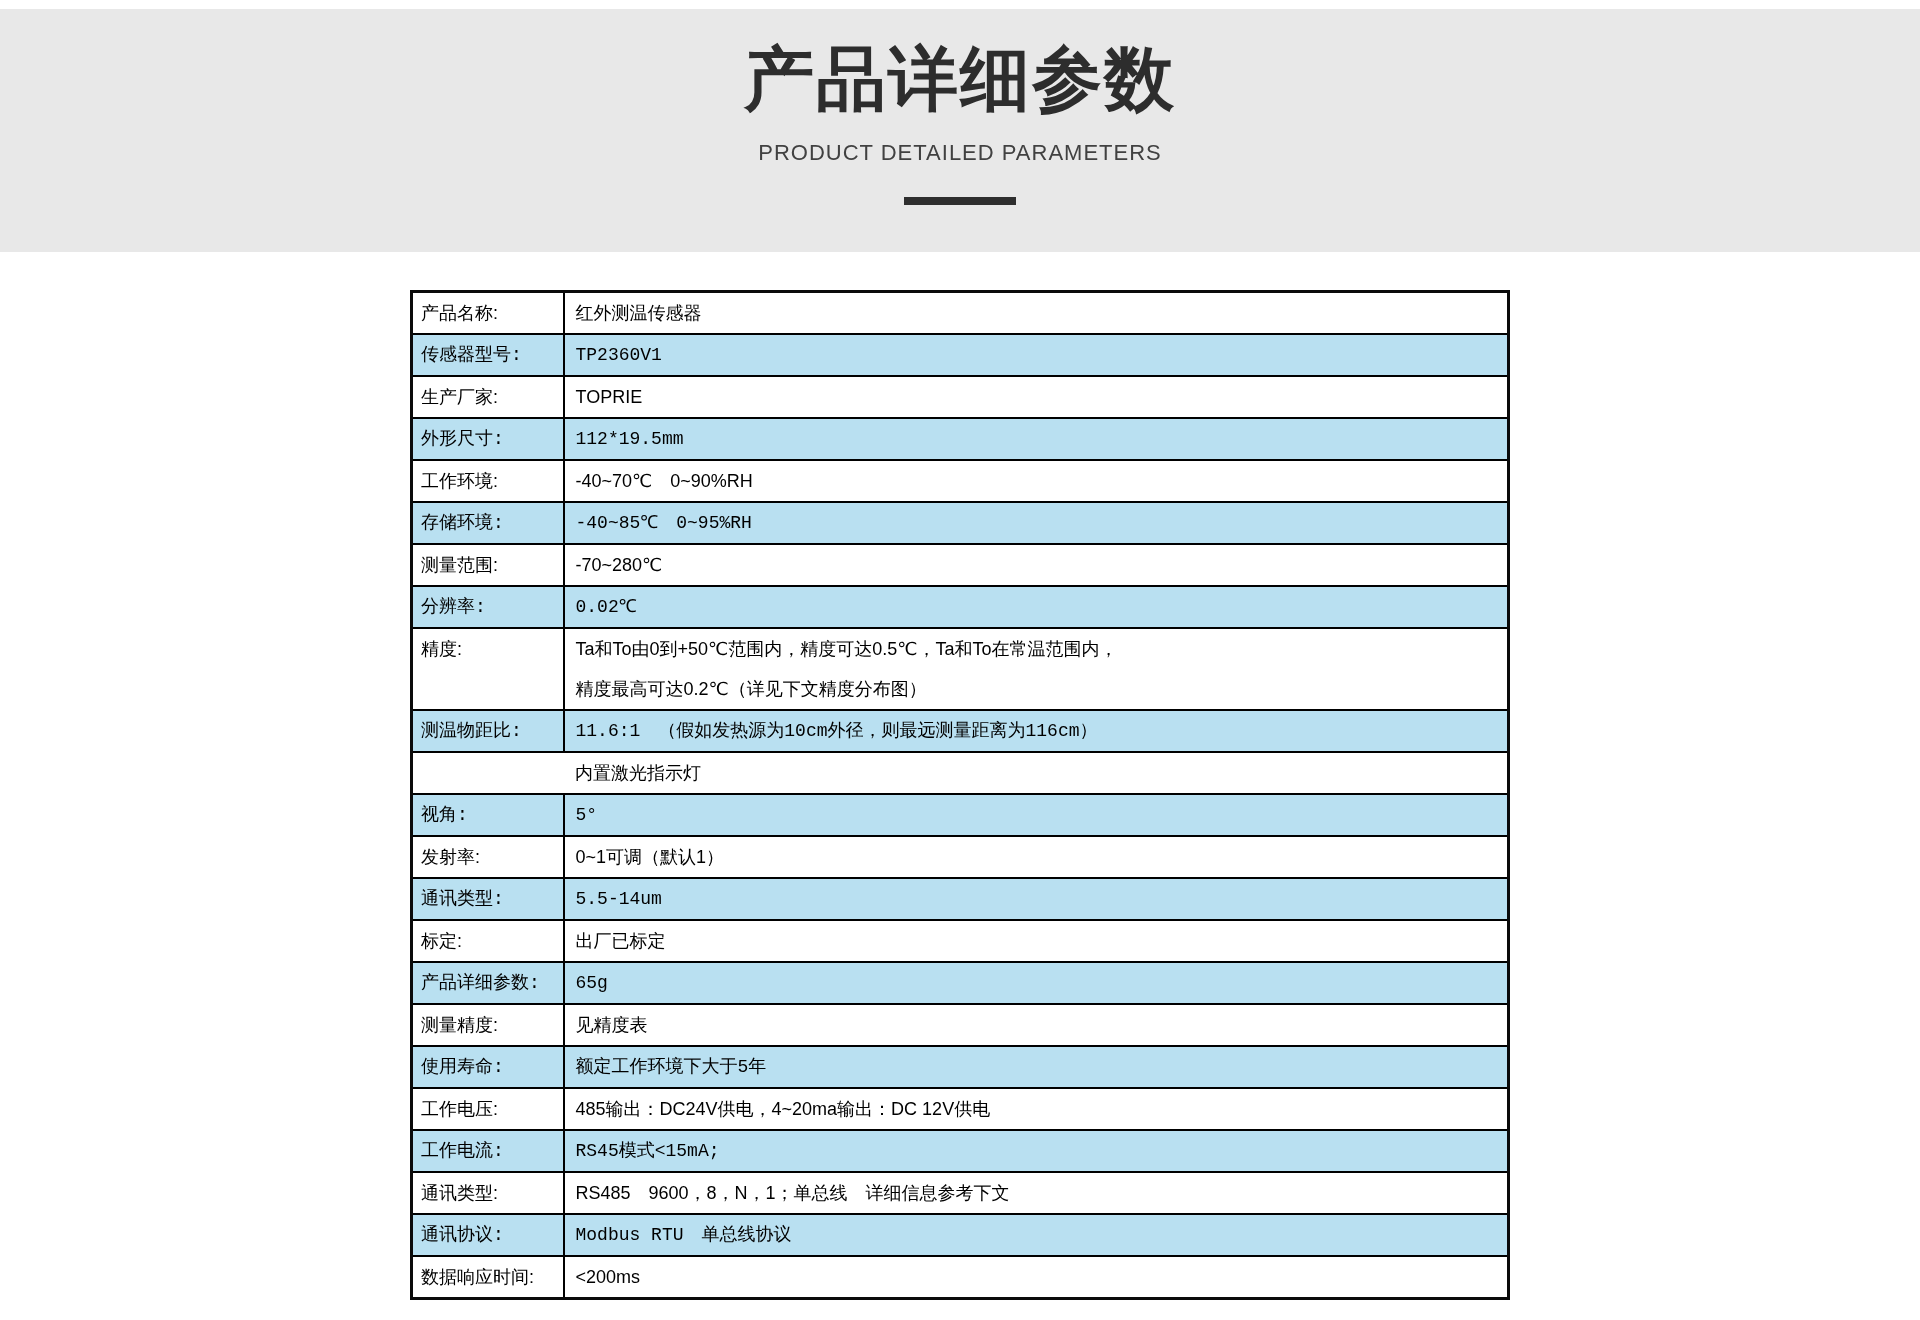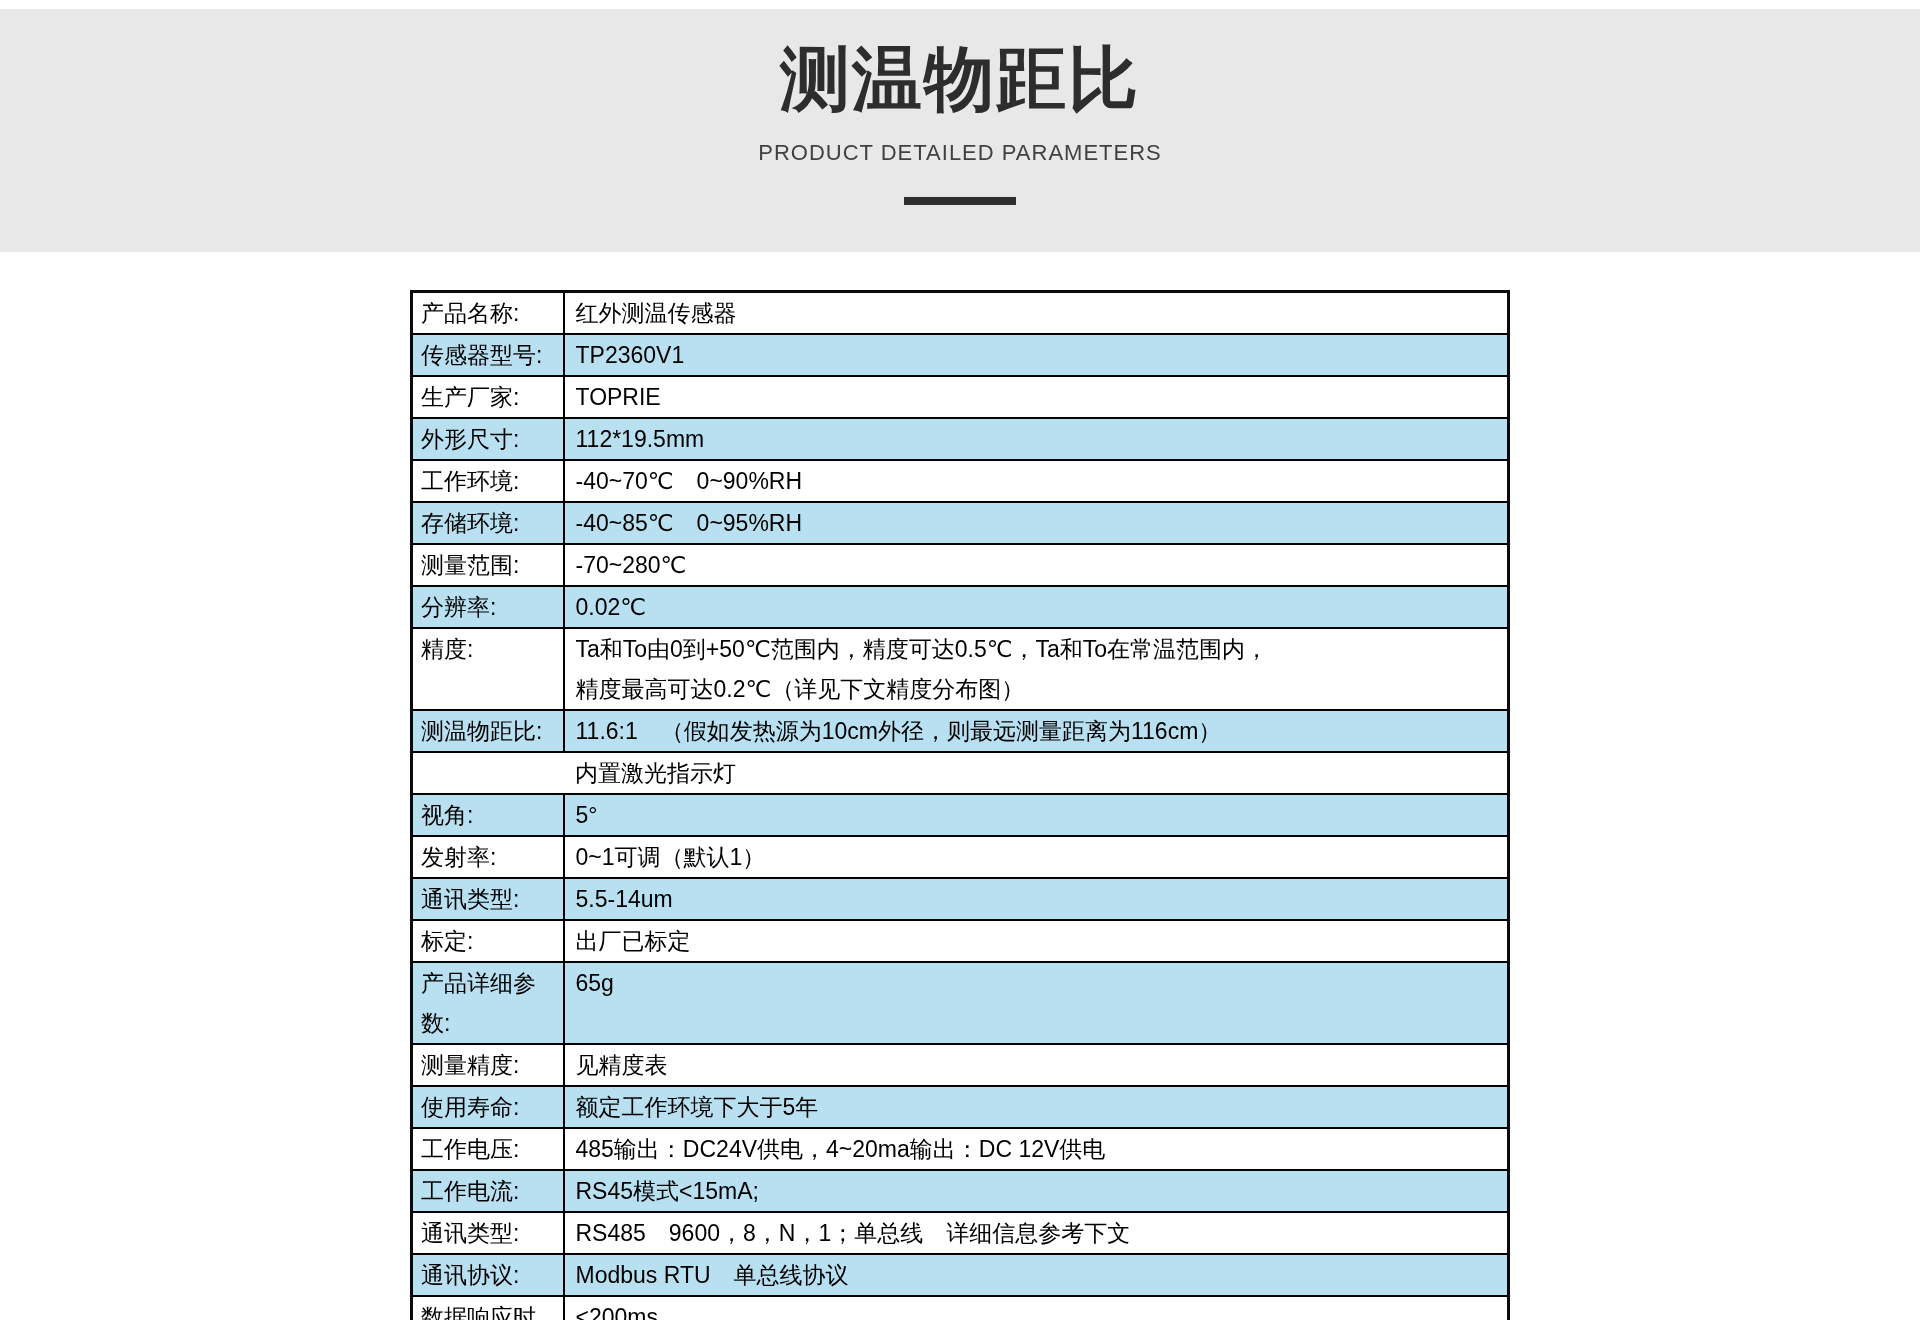--- a/index.html
+++ b/index.html
@@ -47,45 +47,45 @@
   table.spec-table {
     border-collapse: collapse;
     table-layout: fixed;
     width: 1100px;
     border: 3px solid #0a0a0a;
   }
   table.spec-table col.c-label { width: 152px; }
   .cell {
     border: 2px solid #000000;
     height: 40px;
-    font-size: 23px;
+    font-size: 18px;
     color: #000000;
     vertical-align: top;
     padding: 0;
     white-space: pre-wrap;
     overflow: hidden;
   }
   .label-cell {
     padding-left: 8px;
     line-height: 40px;
   }
   .value-cell { padding-left: 11px; }
   .value-line { line-height: 40px; }
   .merged-cell {
     padding-left: 162px;
     line-height: 40px;
   }
   tr.row-white { background: #ffffff; }
-  tr.row-blue  { background: #b9e0f1; }
+  tr.row-blue  { background: #b9e0f1; font-family: Liberation Mono, monospace; }
 </style>
 </head>
 <body>
 
 <div class="hero">
-  <h1 class="hero-title">测温物距比</h1>
+  <h1 class="hero-title">产品详细参数</h1>
   <div class="hero-subtitle">PRODUCT DETAILED PARAMETERS</div>
   <div class="hero-rule"></div>
 </div>
 
 <div class="table-wrap">
   <table class="spec-table">
     <colgroup>
       <col class="c-label">
       <col class="c-value">
     </colgroup>

